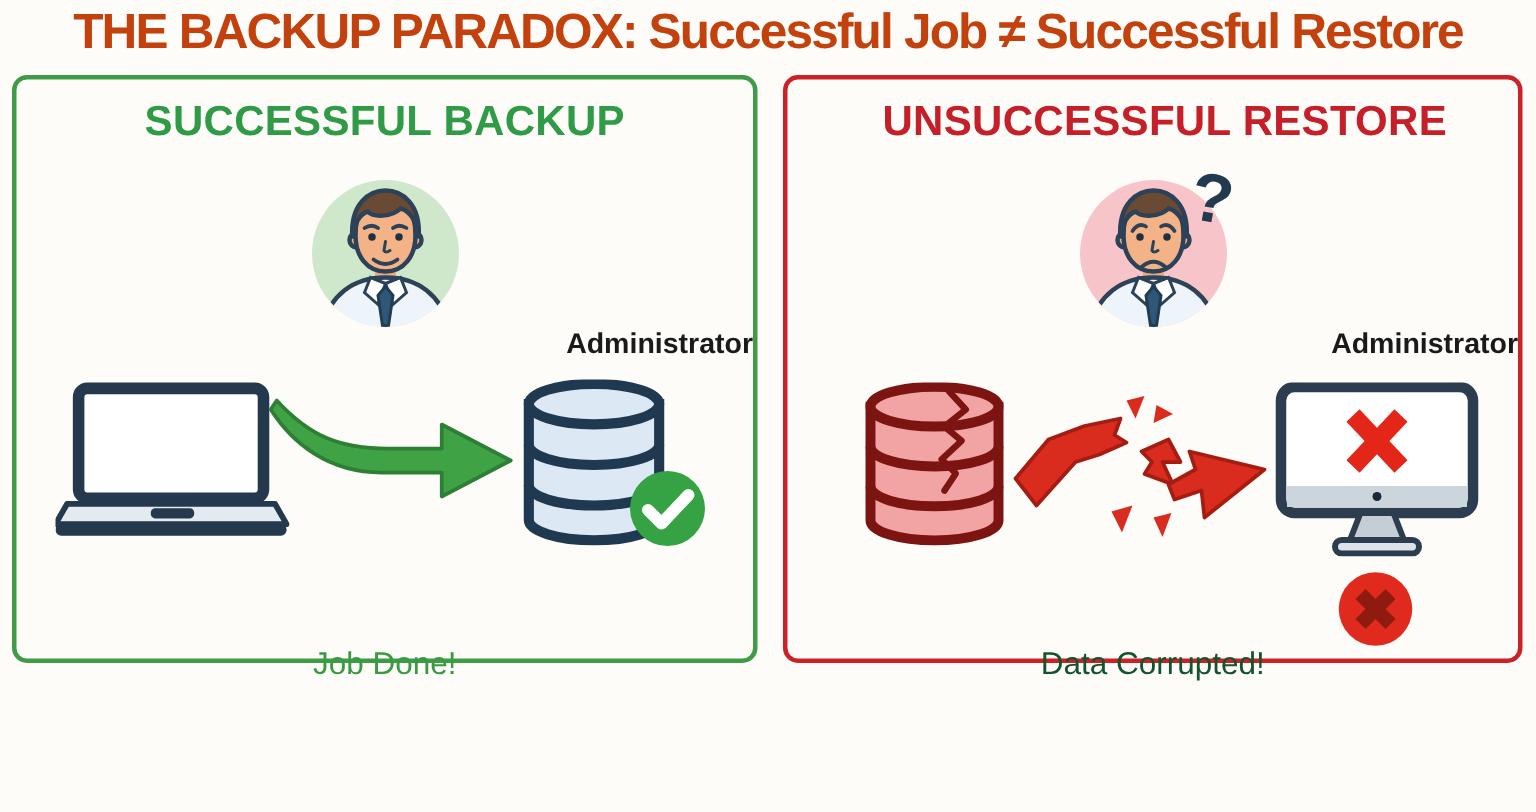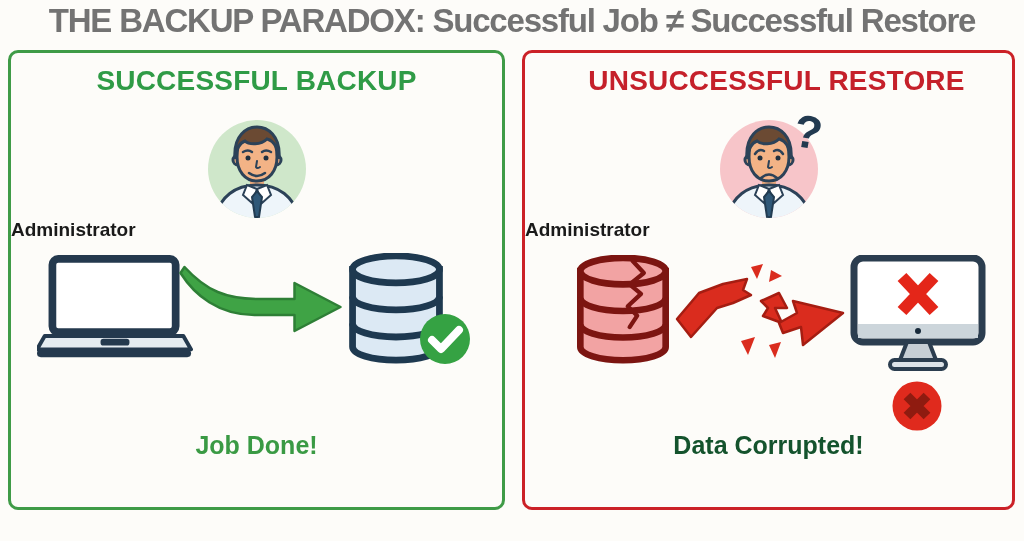--- a/index.html
+++ b/index.html
@@ -7,24 +7,24 @@
   body {
     position:relative;
     background:#fdfcf9;
     font-family:"Liberation Sans", sans-serif;
     overflow:hidden;
   }
   .title {
     position:absolute; top:2px; left:0; width:100%;
     text-align:center;
     font-size:33px; font-weight:bold; letter-spacing:-1.2px;
-    color:#737373;
+    color:#c2410c;
   }
   .panel {
-    position:absolute; top:50px; height:460px;
+    position:absolute; top:50px; height:392px;
     border:3px solid; border-radius:10px;
     background:transparent;
   }
   .panel-left  { left:8px;   width:497px; border-color:#3f9b47; }
   .panel-right { left:522px; width:493px; border-color:#cb2127; }
   .panel-heading {
     position:absolute; top:12px; left:0; width:100%;
     text-align:center; font-size:28px; font-weight:bold; letter-spacing:0.2px;
   }
   .text-green { color:#2f9b46; }
@@ -35,34 +35,34 @@
     transform:translateX(-50%);
   }
   .qmark {
     position:absolute; top:-8px; right:-2px;
     font-size:46px; font-weight:bold; color:#223a50;
     transform:rotate(10deg);
     line-height:1;
   }
   .avatar-label {
     position:absolute; top:166px; left:0; width:100%;
-    text-align:left; font-size:19px; font-weight:bold; color:#1a1a1a;
+    text-align:right; font-size:19px; font-weight:bold; color:#1a1a1a;
   }
   .icon-abs { position:absolute; }
   .laptop      { left:26px;  top:200px; width:156px; height:112px; }
   .green-arrow { left:168px; top:208px; width:168px; height:74px;  }
   .database    { left:336px; top:200px; width:98px;  height:112px; }
   .check-badge { left:406px; top:258px; width:56px;  height:56px;  }
   .cracked-db  { left:48px;  top:202px; width:100px; height:110px; }
   .broken-arrow{ left:150px; top:210px; width:176px; height:100px; }
   .monitor     { left:325px; top:202px; width:136px; height:116px; }
   .error-badge { left:365px; top:326px; width:54px;  height:54px;  }
   .caption {
     position:absolute; top:378px; left:0; width:100%;
-    text-align:center; font-size:25px; font-weight:bold;
+    text-align:center; font-size:21px; font-weight:normal;
   }
   .caption-green { color:#3a9a44; }
   .caption-red   { color:#14532d; }
   svg { display:block; width:100%; height:100%; }
 </style>
 </head>
 <body>
 
 <h1 class="title">THE BACKUP PARADOX: Successful Job ≠ Successful Restore</h1>
 

